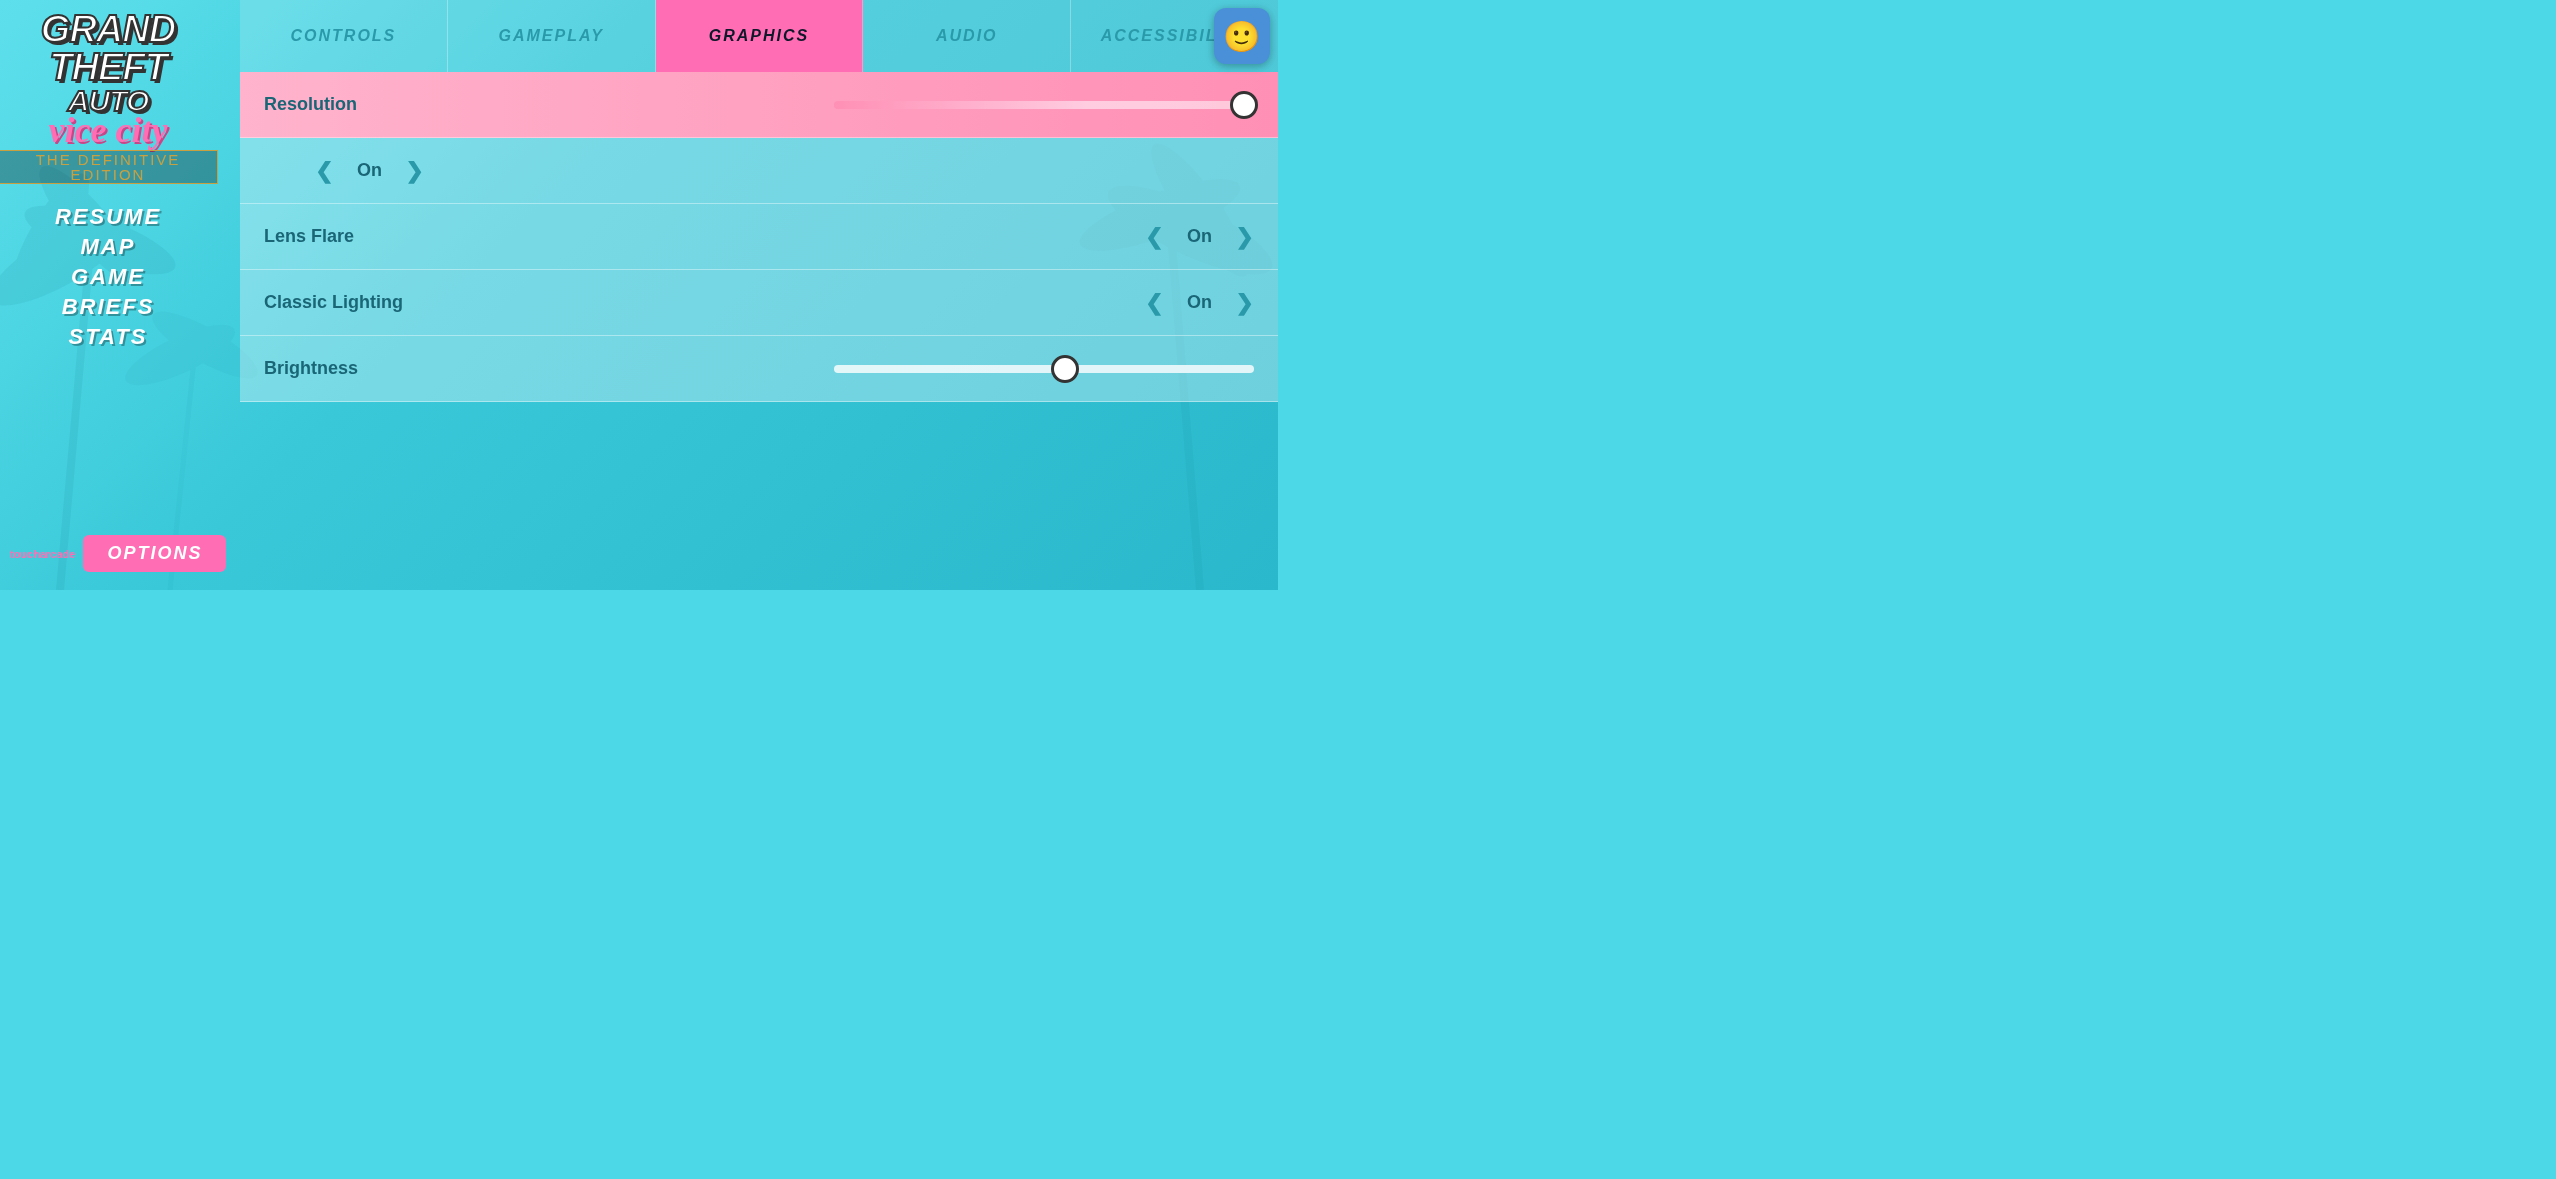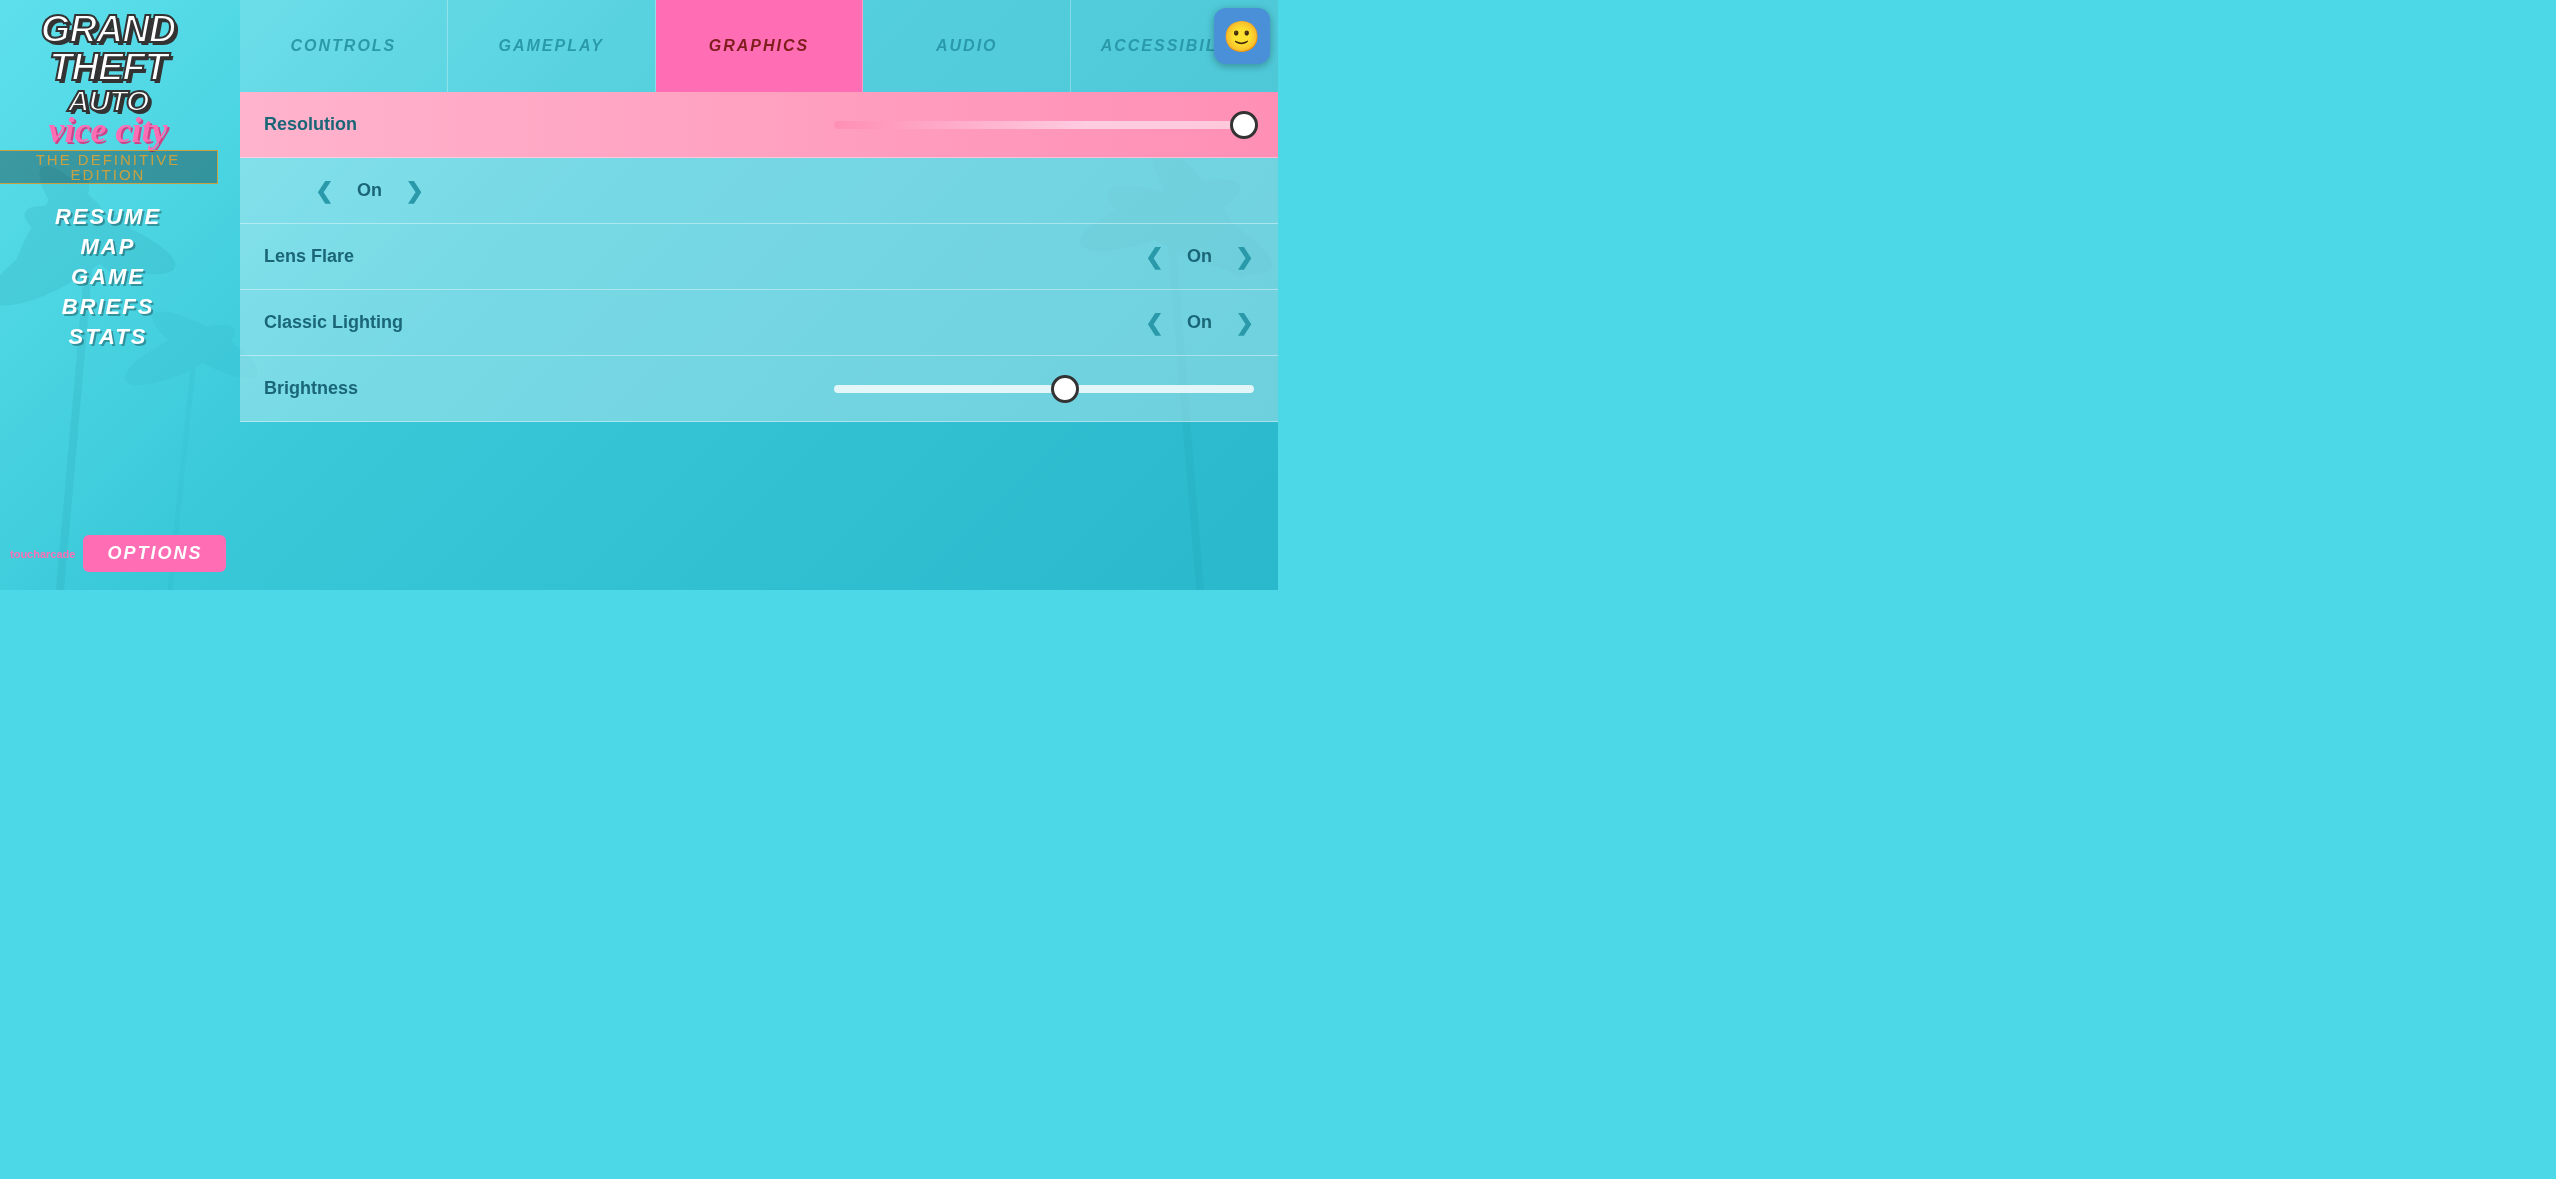--- a/index.html
+++ b/index.html
@@ -164,21 +164,21 @@
       right: 0;
       height: 100%;
       z-index: 2;
       background: transparent;
     }
 
     
     .tab-bar {
       display: flex;
       align-items: stretch;
-      height: 92px;
+      height: 72px;
       background: rgba(255,255,255,0.15);
     }
 
     .tab {
       flex: 1;
       display: flex;
       align-items: center;
       justify-content: center;
       font-size: 16px;
       font-weight: 900;
@@ -190,21 +190,21 @@
       font-family: 'Arial Black', sans-serif;
       border-right: 1px solid rgba(255,255,255,0.3);
     }
 
     .tab:last-child {
       border-right: none;
     }
 
     .tab.active {
       background: #ff6eb4;
-      color: #7f1d1d;
+      color: #0f172a;
     }
 
     
     .finder-icon {
       position: absolute;
       top: 8px;
       right: 8px;
       width: 56px;
       height: 56px;
       background: #4a90d9;

